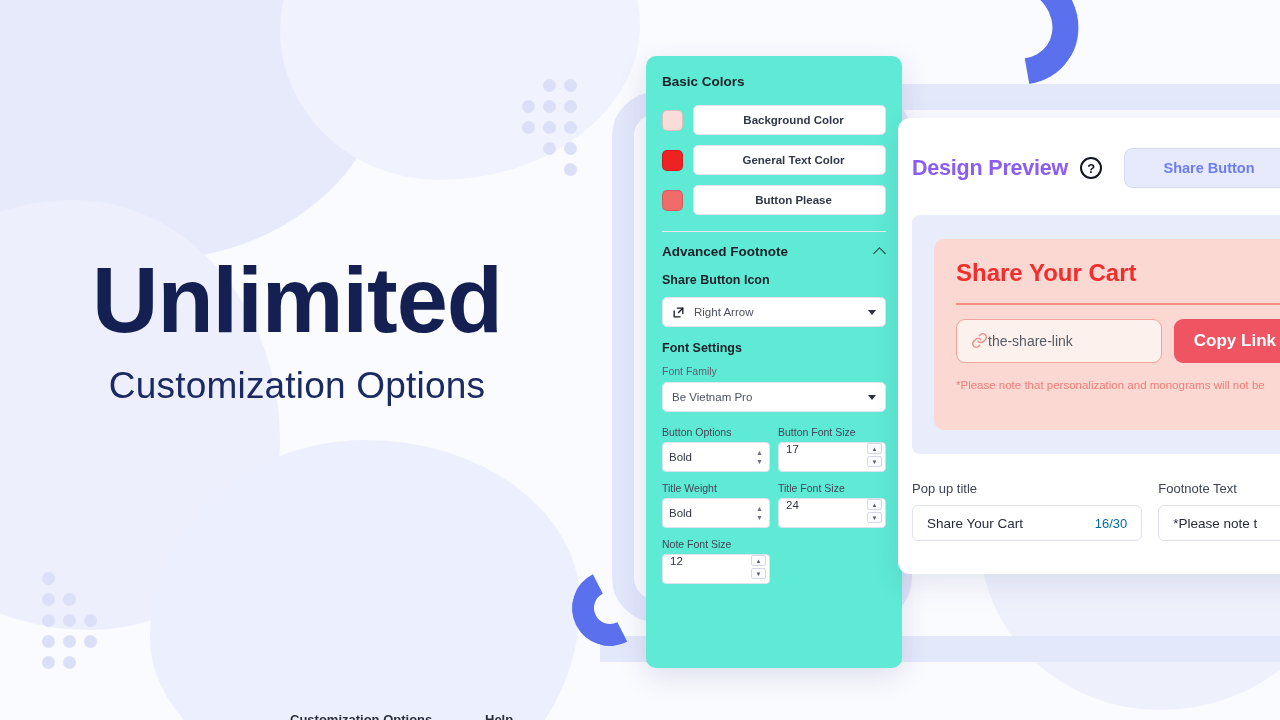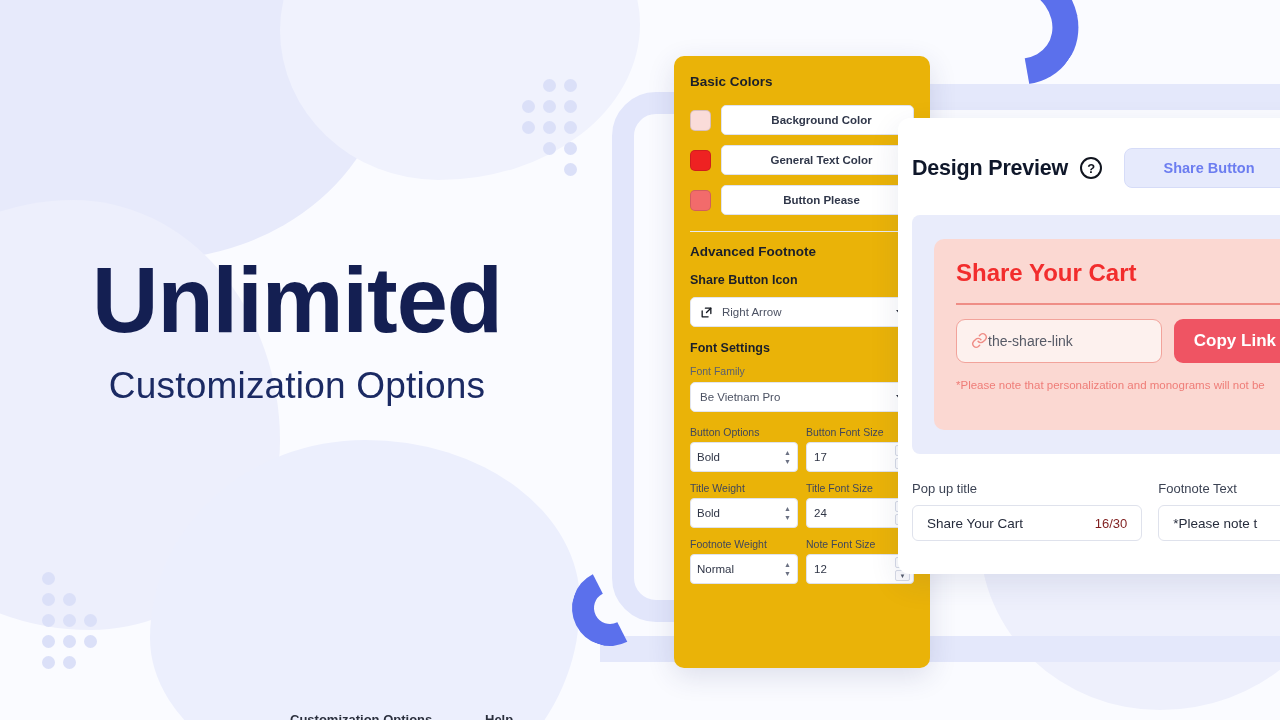--- a/index.html
+++ b/index.html
@@ -85,25 +85,24 @@
     letter-spacing: -1px; line-height: 1.05;
   }
   .hero-sub {
     margin-top: 16px; font-size: 37px; font-weight: 400; color: #1b2a63;
     letter-spacing: 0.2px;
   }
 
   
   .panel {
     position: absolute; left: 646px; top: 56px; width: 256px; height: 612px;
-    background: #eab308; border-radius: 10px;
+    background: #5eead4; border-radius: 10px;
     box-shadow: 0 8px 28px rgba(40,50,110,.14);
     padding: 18px 16px 10px 16px;
     overflow: hidden;
-    margin-left: 28px;
   }
   .panel-h {
     font-size: 13.5px; font-weight: 700; color: #1b1f2a; margin-bottom: 16px;
   }
   .color-row { display: flex; align-items: center; gap: 10px; margin-bottom: 10px; }
   .swatch {
     width: 21px; height: 21px; border-radius: 5px; flex: 0 0 auto;
     border: 1px solid rgba(0,0,0,.13);
   }
   .color-btn {
@@ -143,41 +142,41 @@
     display: flex; align-items: center; padding: 0 6px;
     font-size: 11.5px; color: #2f3546;
   }
   .updown {
     margin-left: auto; display: flex; flex-direction: column; gap: 2px;
     color: #6b7183; line-height: 1;
   }
   .updown i { font-style: normal; font-size: 7px; }
   .numbox {
     height: 30px; border: 1px solid #dfe2ec; border-radius: 4px; background: #fff;
-    display: flex; align-items: center; padding: 0 3px 0 7px;
+    display: flex; padding: 0 3px 0 7px;
     font-size: 11.5px; color: #2f3546;
   }
   .spin { margin-left: auto; display: flex; flex-direction: column; gap: 2px; }
   .spin b {
     width: 15px; height: 11px; border: 1px solid #d6dae6; border-radius: 2px;
     background: #fbfbfd; display: flex; align-items: center; justify-content: center;
     font-size: 6px; color: #555b6c; font-weight: 400;
   }
 
   
   .preview-card {
     position: absolute; left: 898px; top: 118px; width: 420px; height: 456px;
     background: #ffffff; border-radius: 12px;
     box-shadow: 0 10px 30px rgba(40,50,110,.10);
     overflow: hidden;
   }
   .pv-head {
     display: flex; align-items: center; padding: 30px 24px 0 14px; gap: 12px;
   }
-  .pv-title { font-size: 21.5px; font-weight: 700; color: #0f172a; letter-spacing: -.2px; }
+  .pv-title { font-size: 21.5px; font-weight: 700; color: #8b5cf6; letter-spacing: -.2px; }
   .qmark {
     width: 22px; height: 22px; border-radius: 50%; border: 2px solid #11151f;
     display: flex; align-items: center; justify-content: center;
     font-size: 13px; font-weight: 700; color: #11151f;
   }
   .share-btn {
     margin-left: auto; height: 40px; min-width: 170px; padding: 0 22px;
     background: #e6eafc; border: 1px solid #d6dcf8; border-radius: 8px;
     display: flex; align-items: center; justify-content: center;
     font-size: 14.5px; font-weight: 600; color: #6c7df0;
@@ -204,21 +203,21 @@
   }
   .popup-note { margin-top: 16px; font-size: 11.5px; color: #ef7d78; white-space: nowrap; }
 
   .pv-fields { display: flex; gap: 16px; padding: 27px 0 0 14px; }
   .f-label { font-size: 13px; color: #3c4354; margin-bottom: 9px; }
   .f-input {
     height: 36px; border: 1px solid #dfe2ec; border-radius: 6px; background: #fff;
     display: flex; align-items: center; padding: 0 14px;
     font-size: 13.5px; color: #262c3c;
   }
-  .counter { margin-left: auto; color: #7f1d1d; font-size: 13px; }
+  .counter { margin-left: auto; color: #0369a1; font-size: 13px; }
   .f-title { width: 274px; }
   .f-note { width: 190px; }
   .f-note .f-input { color: #262c3c; }
 
   
   .bottom-clip {
     position: absolute; left: 290px; top: 712px;
     font-size: 13px; font-weight: 700; color: #2a2f3d; white-space: nowrap;
   }
   .bottom-clip2 {
@@ -354,30 +353,20 @@
           <div class="field-label">Title Font Size</div>
           <div class="numbox">
             <span>24</span>
             <span class="spin">
               <b>▲</b>
               <b>▼</b>
             </span>
           </div>
         </div>
         <div class="cell">
-          <div class="field-label">Footnote Weight</div>
-          <div class="stepper">
-            <span>Normal</span>
-            <span class="updown">
-              <i>▲</i>
-              <i>▼</i>
-            </span>
-          </div>
-        </div>
-        <div class="cell">
           <div class="field-label">Note Font Size</div>
           <div class="numbox">
             <span>12</span>
             <span class="spin">
               <b>▲</b>
               <b>▼</b>
             </span>
           </div>
         </div>
       </div>

